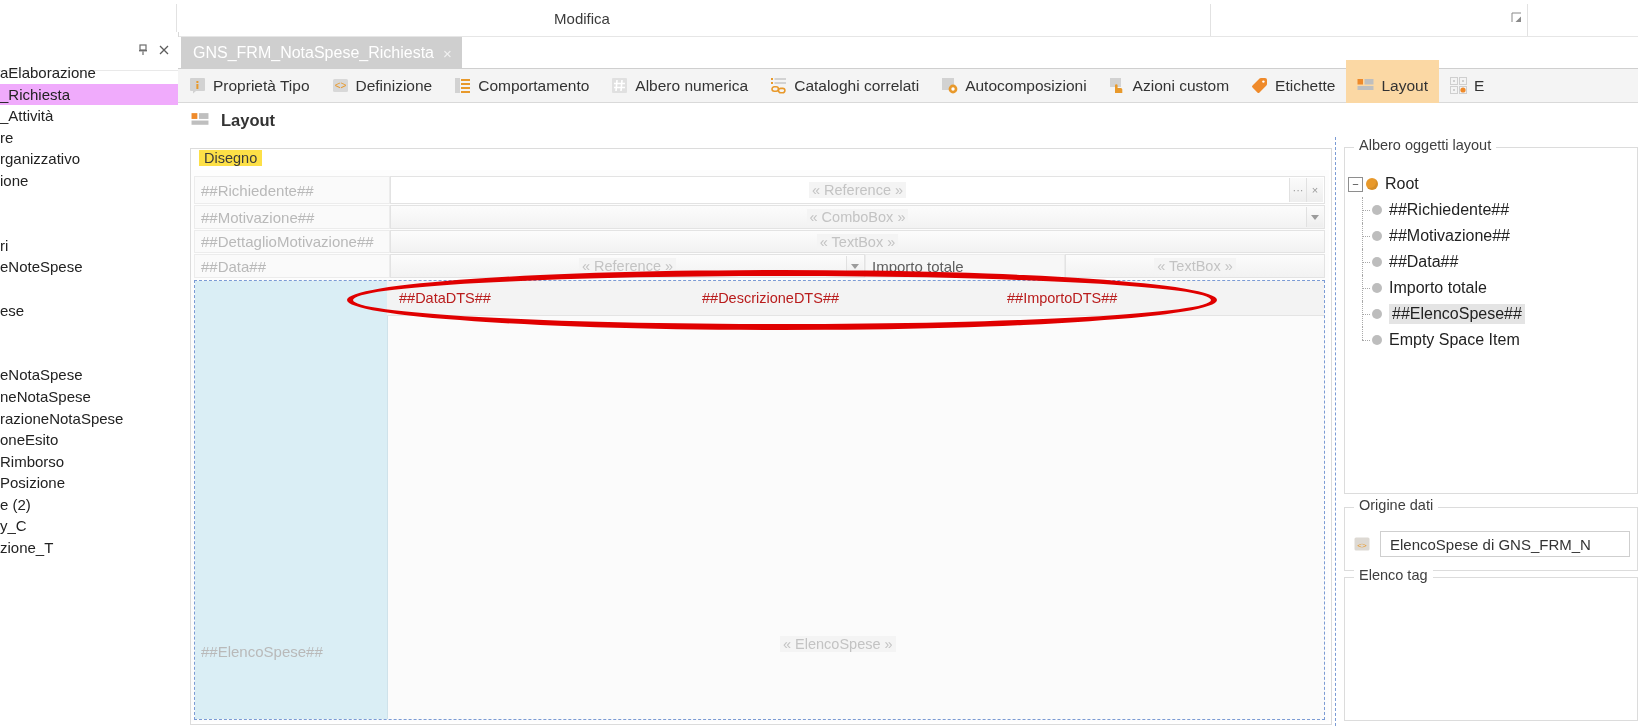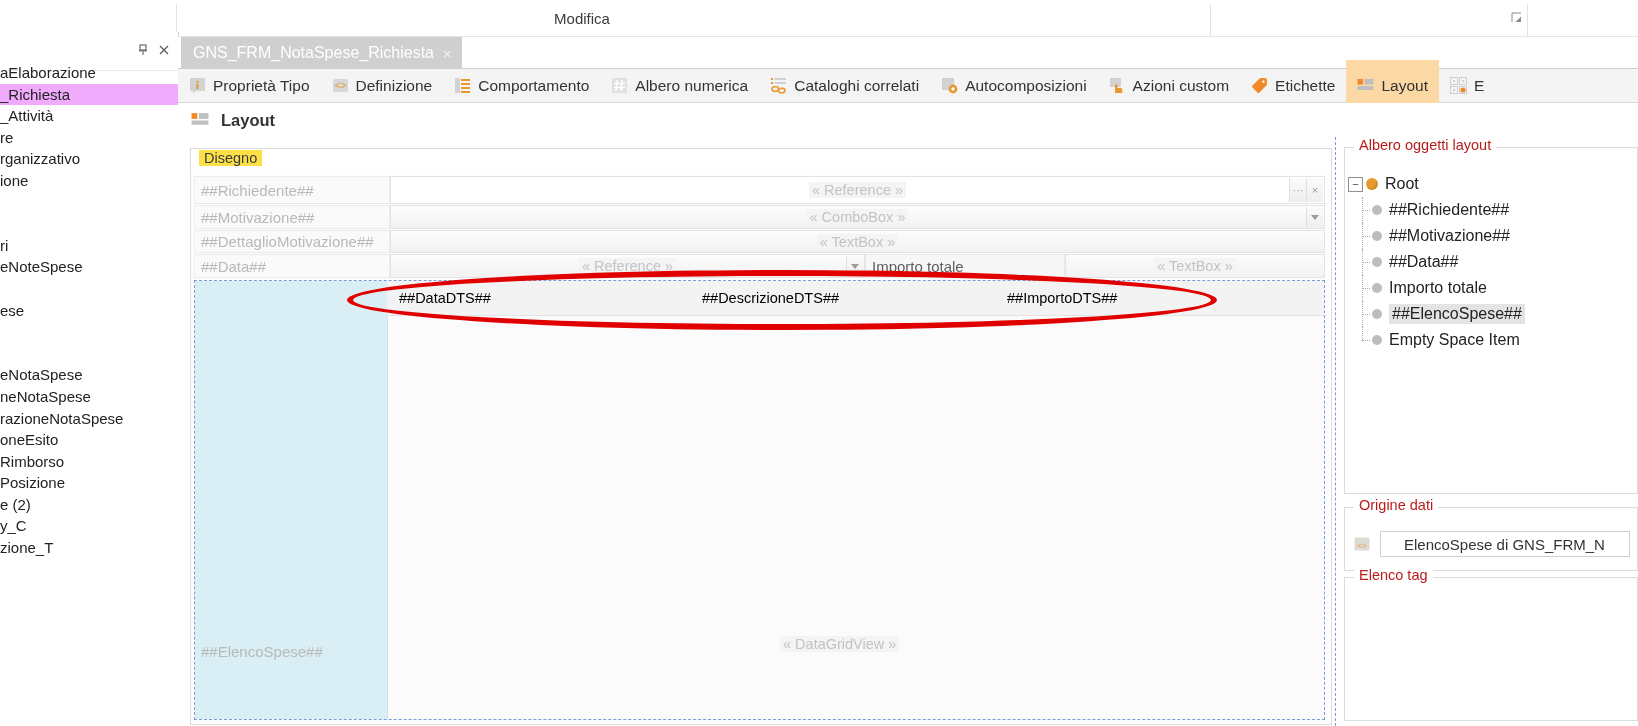--- a/index.html
+++ b/index.html
@@ -47,21 +47,21 @@
 
   
   .pagehdr{position:absolute;left:178px;top:103px;width:1460px;height:34px;background:#ffffff;display:flex;align-items:center;padding-left:13px;gap:12px;}
   .pagehdr .ttl{font-size:16.5px;font-weight:bold;color:#333;}
 
   
   .body{position:absolute;left:178px;top:137px;width:1460px;height:589px;background:#ffffff;}
 
   
   .gbox{position:absolute;border:1px solid #dcdcdc;}
-  .gbox > .cap{position:absolute;top:-11px;left:9px;background:#ffffff;padding:0 5px;font-size:14.5px;color:#b91c1c;}
+  .gbox > .cap{position:absolute;top:-11px;left:9px;background:#ffffff;padding:0 5px;font-size:14.5px;color:#404040;}
 
   
   .design{position:absolute;left:190px;top:148px;width:1140px;height:575px;border:1px solid #dcdcdc;background:#fff;}
   .design-cap{position:absolute;left:199px;top:150px;background:#fde047;padding:0 5px;font-size:14.5px;color:#3b3b3b;}
   .canvas{position:absolute;left:191px;top:170px;width:1138px;height:552px;background:#fdfdfd;overflow:hidden;}
 
   .formrow{position:absolute;left:3px;width:1131px;display:flex;align-items:stretch;}
   .lblcell{width:196px;flex:0 0 196px;display:flex;align-items:center;padding-left:6px;
            font-size:15px;color:#b9b9b9;background:#fafafa;border:1px solid #ececec;box-sizing:border-box;}
   .ctlcell{flex:1 1 auto;position:relative;border:1px solid #e3e3e3;box-sizing:border-box;
@@ -72,21 +72,21 @@
   .endbtn{width:16px;display:flex;align-items:center;justify-content:center;
           background:linear-gradient(#fbfbfb,#eeeeee);border-left:1px solid #e1e1e1;
           font-size:11px;color:#9b9b9b;}
   .caret{width:16px;display:flex;align-items:center;justify-content:center;
          background:linear-gradient(#fbfbfb,#eeeeee);border-left:1px solid #e1e1e1;}
 
   .gridwrap{position:absolute;left:3px;border:1px dashed #7b9bd4;box-sizing:border-box;background:#fbfbfb;}
   .gridlabelcol{position:absolute;left:0;top:0;bottom:0;width:192px;background:#daeef5;border-right:1px solid #cfe2ea;}
   .gridlabel{position:absolute;left:6px;font-size:15px;color:#b9b9b9;}
   .gridheaderrow{position:absolute;left:192px;right:0;top:0;height:34px;background:#f3f3f3;border-bottom:1px solid #e4e4e4;}
-  .gcol{position:absolute;top:0;height:34px;display:flex;align-items:center;font-size:14.5px;color:#000000;}
+  .gcol{position:absolute;top:0;height:34px;display:flex;align-items:center;font-size:14.5px;color:#b91c1c;}
   .dgvph{position:absolute;font-size:14.5px;color:#c3c3c3;background:#f4f4f4;padding:0 3px;}
 
   
   .rail{position:absolute;left:1335px;top:137px;width:303px;height:589px;background:#ffffff;border-left:1px dashed #7b9bd4;}
   .tree{position:absolute;left:8px;top:30px;right:0;}
   .tnode{position:relative;height:26px;display:flex;align-items:center;font-size:16px;color:#222;white-space:nowrap;}
   .tnode .expander{width:13px;height:13px;border:1px solid #8e8e8e;background:#fff;display:flex;align-items:center;
                    justify-content:center;font-size:11px;line-height:1;color:#444;margin-right:3px;}
   .tnode .bullet-orange{width:12px;height:12px;border-radius:50%;background:#e8992b;margin-right:7px;flex:0 0 12px;
                         box-shadow:inset -2px -2px 0 rgba(0,0,0,.08);}
@@ -94,21 +94,21 @@
   .tchild{padding-left:24px;}
   .tchild .elbow{position:absolute;left:8px;top:0;bottom:0;width:13px;}
   .tchild .elbow::before{content:"";position:absolute;left:6px;top:0;bottom:0;border-left:1px dotted #a9a9a9;}
   .tchild .elbow::after{content:"";position:absolute;left:6px;top:50%;width:8px;border-top:1px dotted #a9a9a9;}
   .tchild.last .elbow::before{bottom:50%;}
   .tnode .tlabel.sel{background:#e4e4e4;padding:1px 3px;}
 
   .ds-field{position:absolute;display:flex;align-items:center;gap:10px;}
   .ds-field .dsicon{width:16px;height:16px;flex:0 0 16px;}
   .ds-field .dsinput{flex:1 1 auto;height:24px;border:1px solid #cfcfcf;background:#fff;display:flex;align-items:center;
-                     padding-left:23px;font-size:15px;color:#333;overflow:hidden;white-space:nowrap;}
+                     padding-left:9px;font-size:15px;color:#333;overflow:hidden;white-space:nowrap;}
 
   
   .annot{position:absolute;left:347px;top:270px;width:870px;height:60px;border:6px solid #e00000;border-radius:50%;
          box-sizing:border-box;pointer-events:none;}
 </style>
 </head>
 <body>
 
 <div class="root">
 
@@ -373,21 +373,21 @@
     <div class="gridwrap" style="top:110px;width:1131px;height:440px;">
       <div class="gridlabelcol"></div>
       <div class="gridlabel" style="top:362px;">##ElencoSpese##</div>
 
       <div class="gridheaderrow">
         <div class="gcol" style="left:12px;">##DataDTS##</div>
         <div class="gcol" style="left:315px;">##DescrizioneDTS##</div>
         <div class="gcol" style="left:620px;">##ImportoDTS##</div>
       </div>
 
-      <div class="dgvph" style="left:585px;top:355px;">« DataGridView »</div>
+      <div class="dgvph" style="left:585px;top:355px;">« ElencoSpese »</div>
     </div>
   </div>
 
   <div class="annot"></div>
 
   <div class="rail">
 
     <div class="gbox" style="left:8px;top:10px;width:292px;height:345px;">
       <span class="cap">Albero oggetti layout</span>
     </div>

